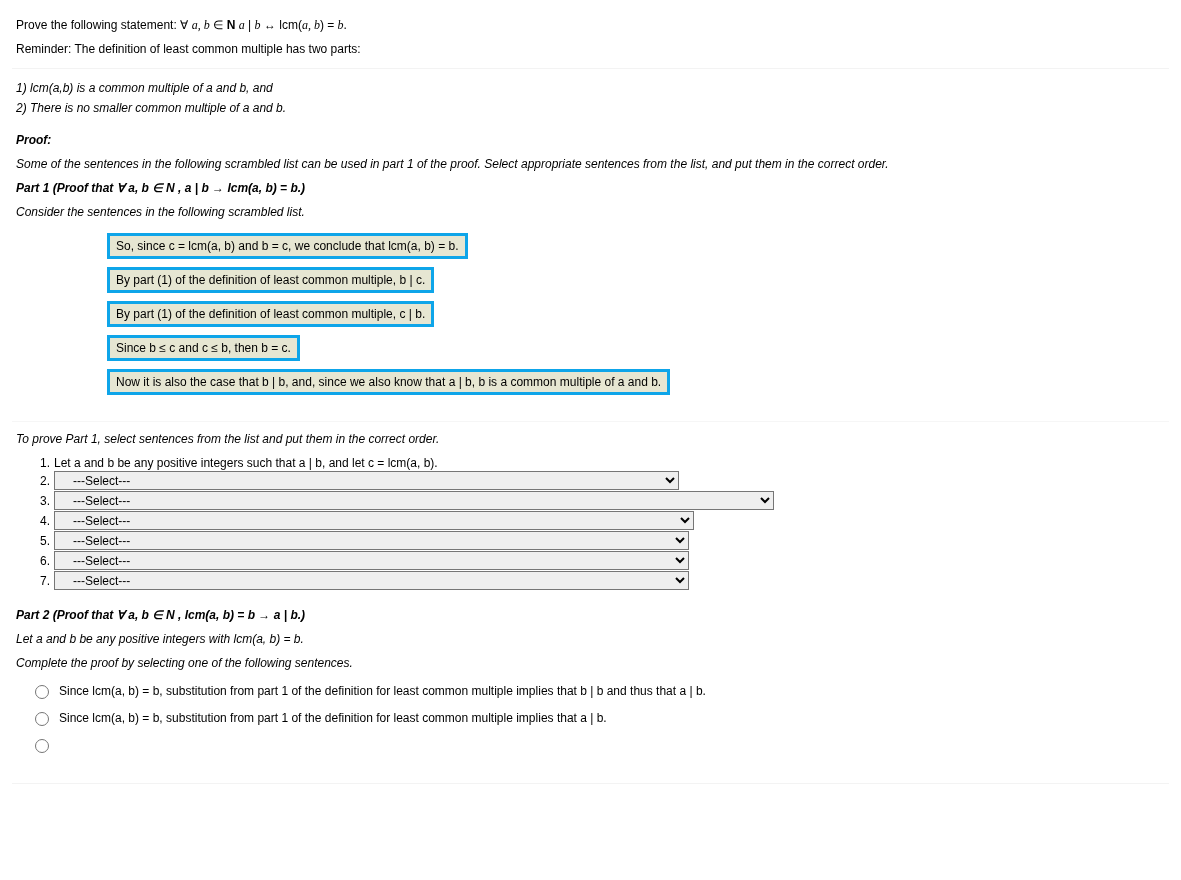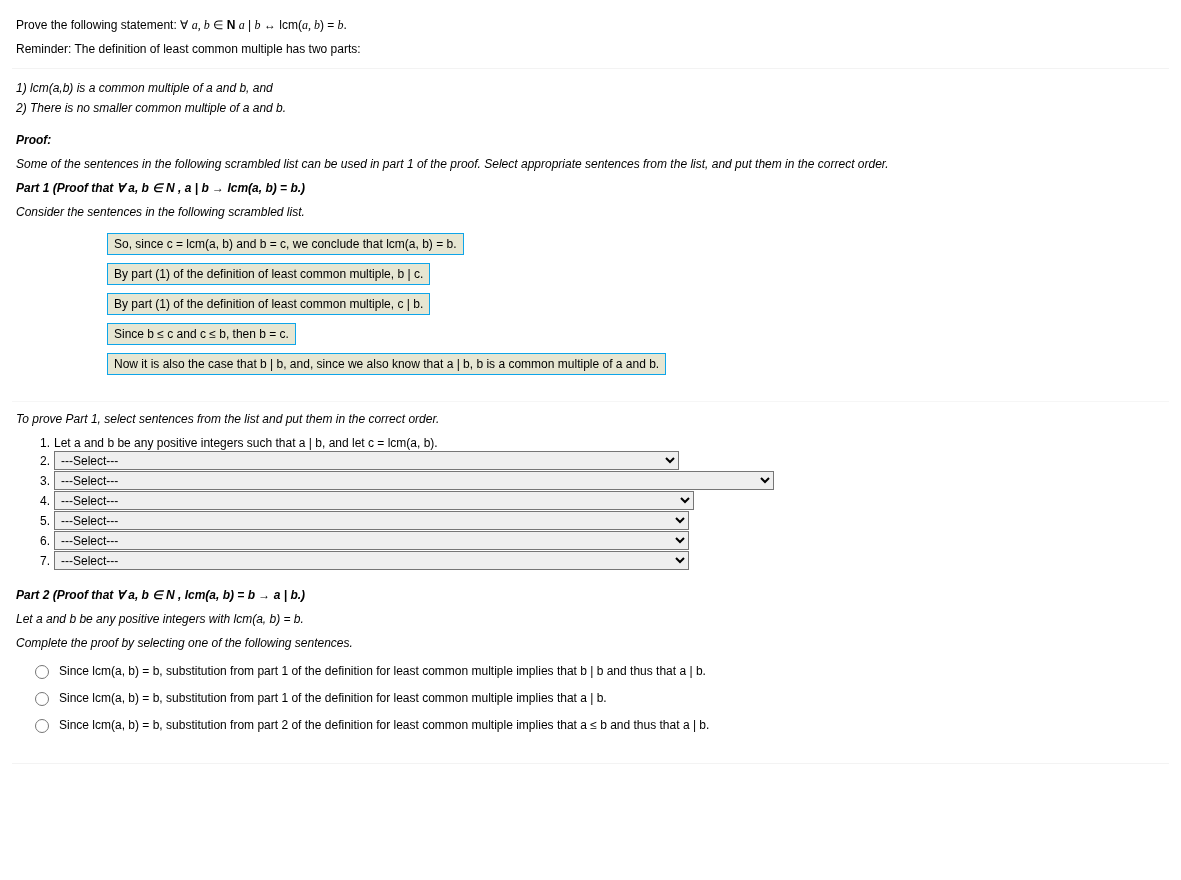--- a/index.html
+++ b/index.html
@@ -26,21 +26,21 @@
     border-top: 1px solid #f6f6f6;
     margin: 8px 0;
   }
   .scrambled-list {
     margin-left: 95px;
     margin-top: 8px;
   }
   .scrambled-item {
     display: inline-block;
     background: #e6e6d2;
-    border: 1px solid #0ea5e9;
+    border: 3px solid #0ea5e9;
     padding: 3px 6px;
     margin: 4px 0;
     font-family: Verdana, Geneva, sans-serif;
     font-size: 12px;
   }
   .proof-order {
     margin-left: 20px;
     margin-top: 8px;
   }
   .proof-row {
@@ -52,21 +52,21 @@
     width: 18px;
     text-align: right;
     margin-right: 4px;
   }
   select {
     font-family: Arial, sans-serif;
     font-size: 12px;
     background: #efefef;
     border: 1px solid #767676;
     height: 19px;
-    padding: 0 2px;
+    padding: 0 14px;
   }
   .radio-list {
     margin-left: 18px;
     margin-top: 8px;
   }
   .radio-row {
     display: flex;
     align-items: center;
     margin: 10px 0;
   }
@@ -152,17 +152,16 @@
   <div class="radio-row">
     <input type="radio" name="p2" style="">
     <span class="sentence">Since lcm(a, b) = b, substitution from part 1 of the definition for least common multiple implies that b | b and thus that a | b.</span>
   </div>
   <div class="radio-row">
     <input type="radio" name="p2" style="">
     <span class="sentence">Since lcm(a, b) = b, substitution from part 1 of the definition for least common multiple implies that a | b.</span>
   </div>
   <div class="radio-row">
     <input type="radio" name="p2" style="">
-    <span class="sentence">Since lcm(a, b) = b, substitution from part 2 of the definition for least common multiple implies that a ≤ b and thus that a | b.</span>
   </div>
 </div>
 
 <hr class="light" style="margin-top:30px;">
 
 </body></html>

